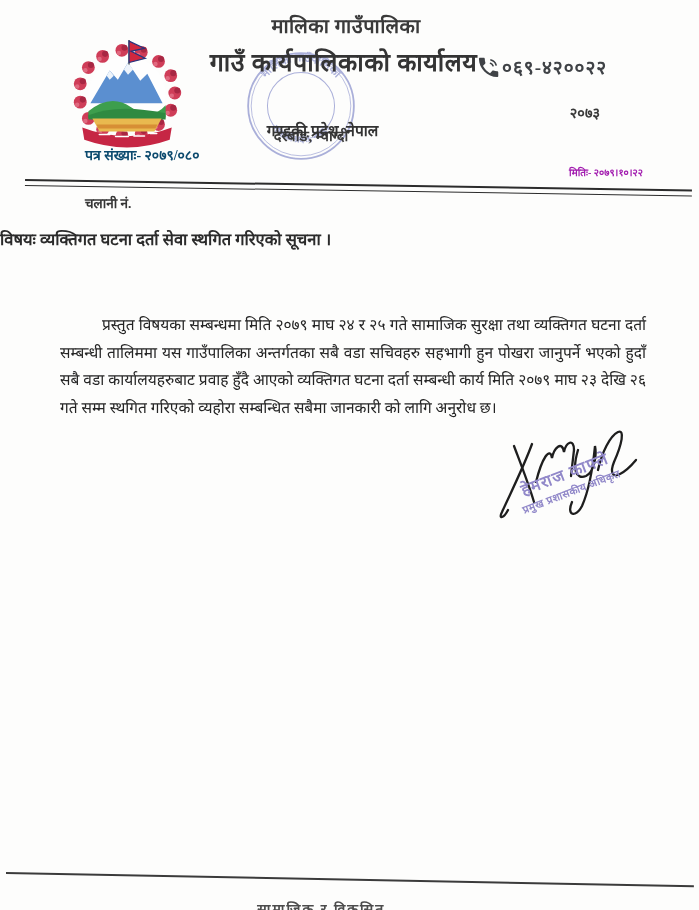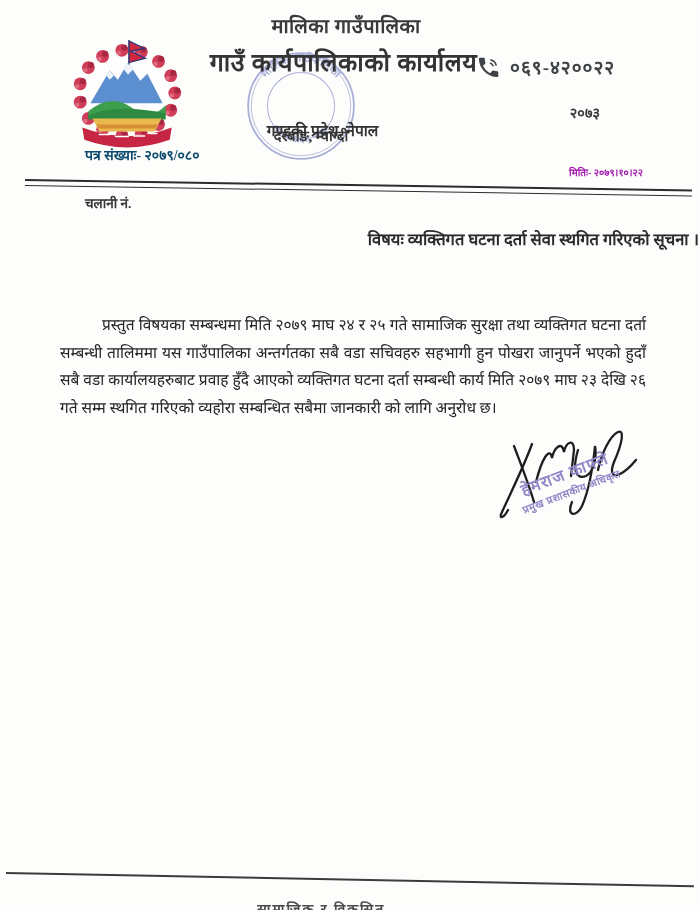--- a/index.html
+++ b/index.html
@@ -19,38 +19,38 @@
   .title1 {
     position:absolute; left:0; top:12px; width:692px; text-align:center;
     font-size:20px; font-weight:700; color:#3a3a3a; letter-spacing:.5px;
   }
   .title2 {
     position:absolute; left:-6px; top:44px; width:699px; text-align:center;
     font-size:25px; font-weight:700; color:#343434; letter-spacing:.5px;
   }
   .phone {
     position:absolute; left:477px; top:54px;
-    display:flex; align-items:center; gap:10px;
+    display:flex; align-items:center; gap:2px;
     font-size:19px; font-weight:700; color:#3f4246; letter-spacing:1px;
   }
   .addr1 { position:absolute; left:0; top:84px;  width:622px; text-align:center; font-size:14.5px; font-weight:700; color:#3a3a3a;margin-top:41px; }
   .estd  { position:absolute; left:0; top:102px; width:600px; text-align:right; font-size:14.5px; font-weight:700; color:#3a3a3a; }
   .addr2 { position:absolute; left:0; top:119px; width:645px; text-align:center; font-size:15.5px; font-weight:700; color:#333; }
   
   .ref      { position:absolute; left:85px; top:145px; font-size:14px; font-weight:700; color:#0c4a6e; }
   .dispatch { position:absolute; left:85px; top:166px; font-size:13.5px; font-weight:700; color:#353535;margin-top:28px; }
   .dateline { position:absolute; right:56px; top:165px; font-size:10px; font-weight:700; color:#a21caf; }
   .rule-double {
     position:absolute; left:25px; top:179px; width:667px; height:4px;
     border-top:2.5px solid #2c2c2c; border-bottom:1.5px solid #2c2c2c;
     transform:rotate(0.9deg); transform-origin:left center;
   }
   
   .subject {
-    position:absolute; left:0; top:227px; width:699px; text-align:right;
+    position:absolute; left:0; top:227px; width:699px; text-align:left;
     font-size:16.5px; font-weight:700; color:#2b2b2b;
   }
   .body-par {
     position:absolute; left:44px; top:295px; width:586px;
     font-size:15.5px; font-weight:500; line-height:27.5px;
     text-align:justify; text-indent:42px; color:#242424; margin:16px;
   }
   
   .sig-scrawl { position:absolute; left:498px; top:424px; width:150px; height:100px; }
   .sig-stamp {

